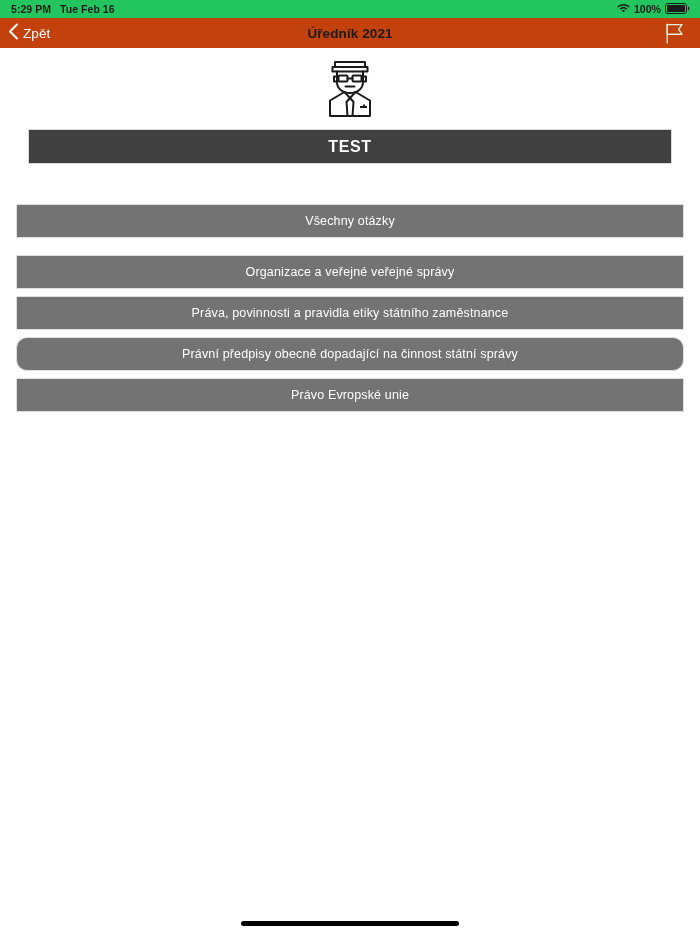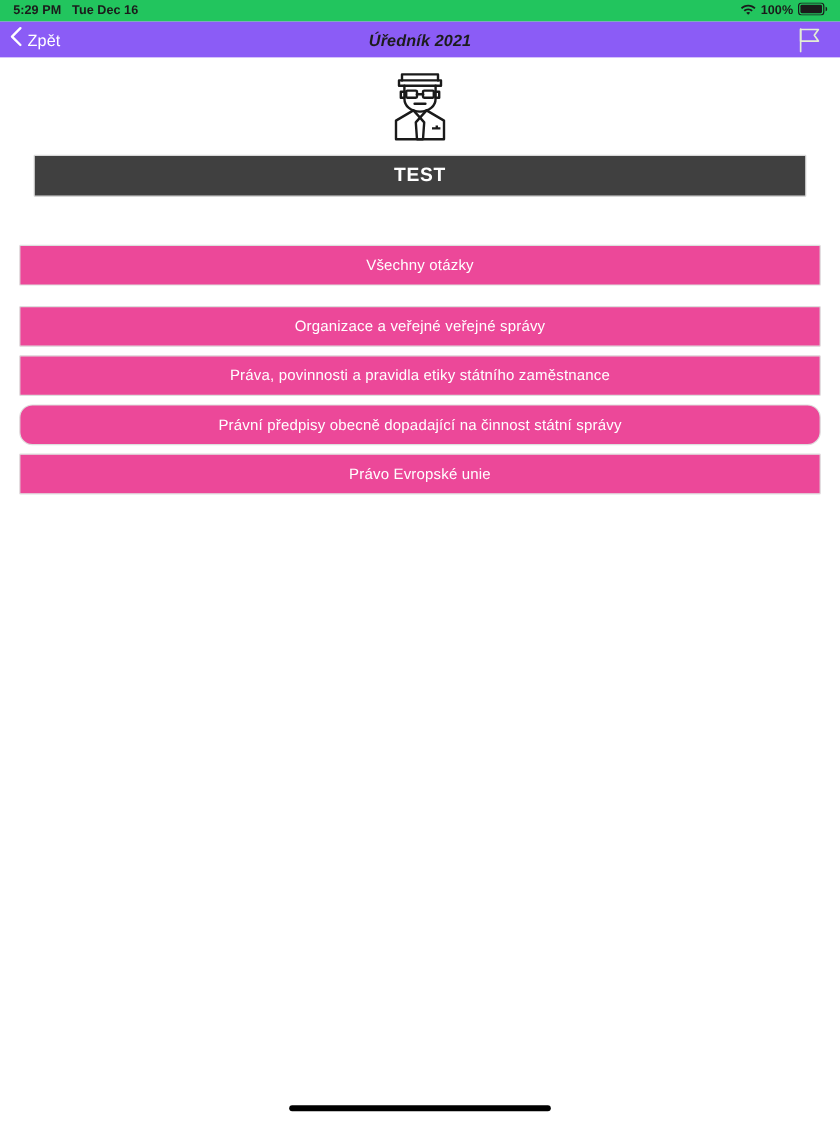--- a/index.html
+++ b/index.html
@@ -53,21 +53,21 @@
   .wifi-icon { display: block; }
   .battery-pct { font-size: 10.5px; font-weight: bold; }
   .battery-icon { display: block; }
 
   
   .nav-bar {
     position: absolute;
     top: 18px; left: 0;
     width: 700px;
     height: 30px;
-    background: #8b5cf6;
+    background: #c2410c;
     display: flex;
     align-items: center;
   }
   .nav-back {
     position: absolute;
     left: 8px;
     display: flex;
     align-items: center;
     gap: 4px;
     cursor: pointer;
@@ -79,21 +79,20 @@
     letter-spacing: 0.1px;
   }
   .nav-title {
     position: absolute;
     left: 0; right: 0;
     text-align: center;
     color: #1c1c1c;
     font-size: 13.5px;
     font-weight: bold;
     letter-spacing: 0.1px;
-    font-style: italic;
   }
   .nav-flag {
     position: absolute;
     right: 15px;
     top: 5px;
     cursor: pointer;
   }
 
   
   .content {
@@ -141,21 +140,21 @@
     color: #b4b4b4;
     font-size: 11.5px;
     letter-spacing: 0.9px;
   }
 
   .list-button {
     position: absolute;
     left: 16px;
     width: 668px;
     height: 34px;
-    background: #ec4899;
+    background: #737373;
     border: 1px solid #dedede;
     border-radius: 1px;
     display: flex;
     align-items: center;
     justify-content: center;
     cursor: pointer;
   }
   .list-button-label {
     color: #ffffff;
     font-size: 12.5px;
@@ -182,21 +181,21 @@
   }
 </style>
 </head>
 <body>
 
 <div class="device">
 
   <div class="status-bar">
     <div class="status-left">
       <span>5:29 PM</span>
-      <span>Tue Dec 16</span>
+      <span>Tue Feb 16</span>
     </div>
     <div class="status-spacer"></div>
     <div class="status-right">
       <span class="wifi-icon">
         <svg width="13" height="10" viewBox="0 0 13 10">
           <path d="M6.5 1.0C4.0 1.0 1.9 1.95 0.35 3.4L1.45 4.5C2.75 3.25 4.55 2.5 6.5 2.5C8.45 2.5 10.25 3.25 11.55 4.5L12.65 3.4C11.1 1.95 9.0 1.0 6.5 1.0Z" fill="#1b1b1b"></path>
           <path d="M6.5 4.0C5.0 4.0 3.65 4.6 2.7 5.55L3.8 6.65C4.5 5.95 5.45 5.5 6.5 5.5C7.55 5.5 8.5 5.95 9.2 6.65L10.3 5.55C9.35 4.6 8.0 4.0 6.5 4.0Z" fill="#1b1b1b"></path>
           <path d="M6.5 7.0C5.85 7.0 5.25 7.27 4.85 7.7L6.5 9.35L8.15 7.7C7.75 7.27 7.15 7.0 6.5 7.0Z" fill="#1b1b1b"></path>
         </svg>
       </span>

